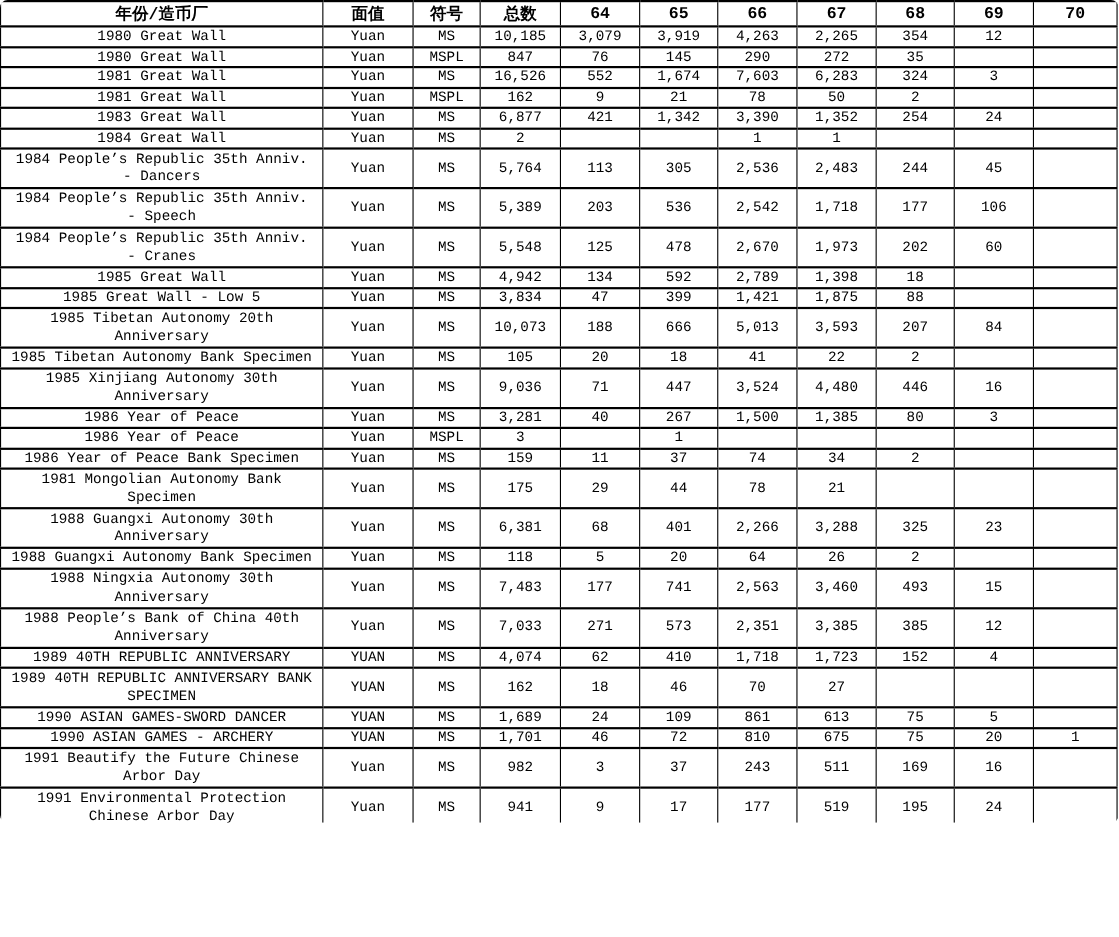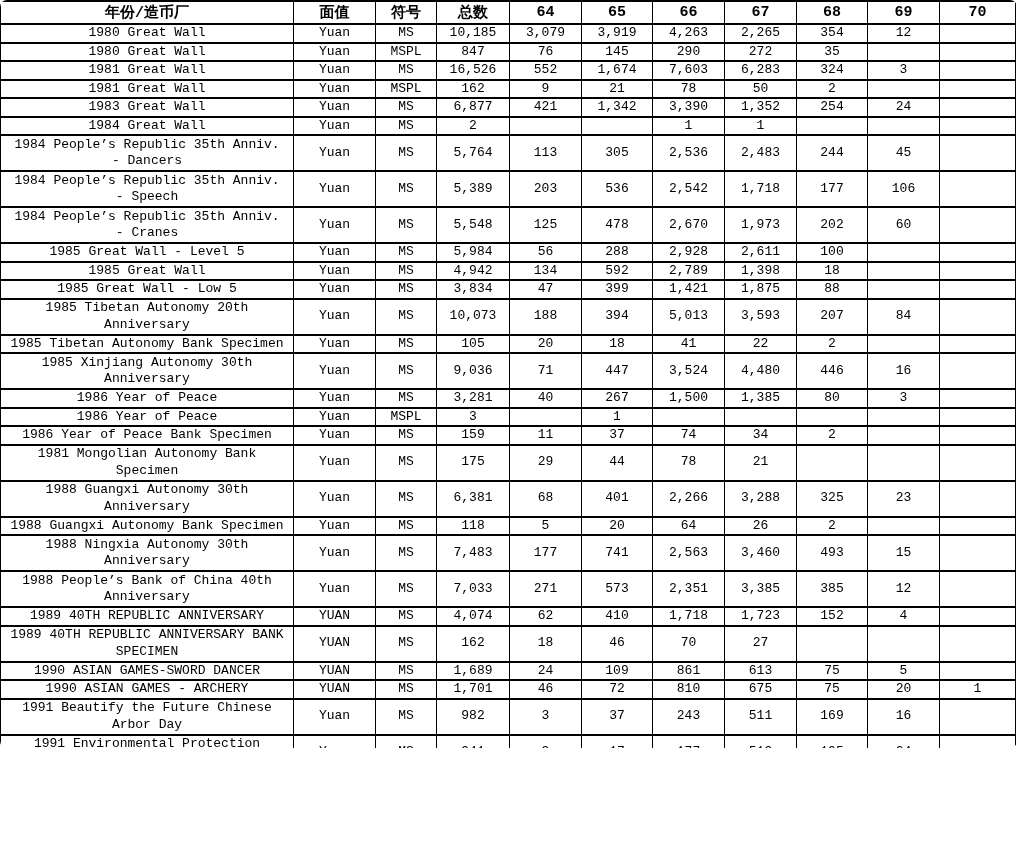--- a/index.html
+++ b/index.html
@@ -201,33 +201,20 @@
           <td>5,548</td>
           <td>125</td>
           <td>478</td>
           <td>2,670</td>
           <td>1,973</td>
           <td>202</td>
           <td>60</td>
           <td></td>
         </tr>
         <tr class="single">
-          <td class="name-cell">1985 Great Wall - Level 5</td>
-          <td>Yuan</td>
-          <td>MS</td>
-          <td>5,984</td>
-          <td>56</td>
-          <td>288</td>
-          <td>2,928</td>
-          <td>2,611</td>
-          <td>100</td>
-          <td></td>
-          <td></td>
-        </tr>
-        <tr class="single">
           <td class="name-cell">1985 Great Wall</td>
           <td>Yuan</td>
           <td>MS</td>
           <td>4,942</td>
           <td>134</td>
           <td>592</td>
           <td>2,789</td>
           <td>1,398</td>
           <td>18</td>
           <td></td>
@@ -246,21 +233,21 @@
           <td></td>
           <td></td>
         </tr>
         <tr class="double">
           <td class="name-cell">1985 Tibetan Autonomy 20th
 Anniversary</td>
           <td>Yuan</td>
           <td>MS</td>
           <td>10,073</td>
           <td>188</td>
-          <td>394</td>
+          <td>666</td>
           <td>5,013</td>
           <td>3,593</td>
           <td>207</td>
           <td>84</td>
           <td></td>
         </tr>
         <tr class="single">
           <td class="name-cell">1985 Tibetan Autonomy Bank Specimen</td>
           <td>Yuan</td>
           <td>MS</td>

